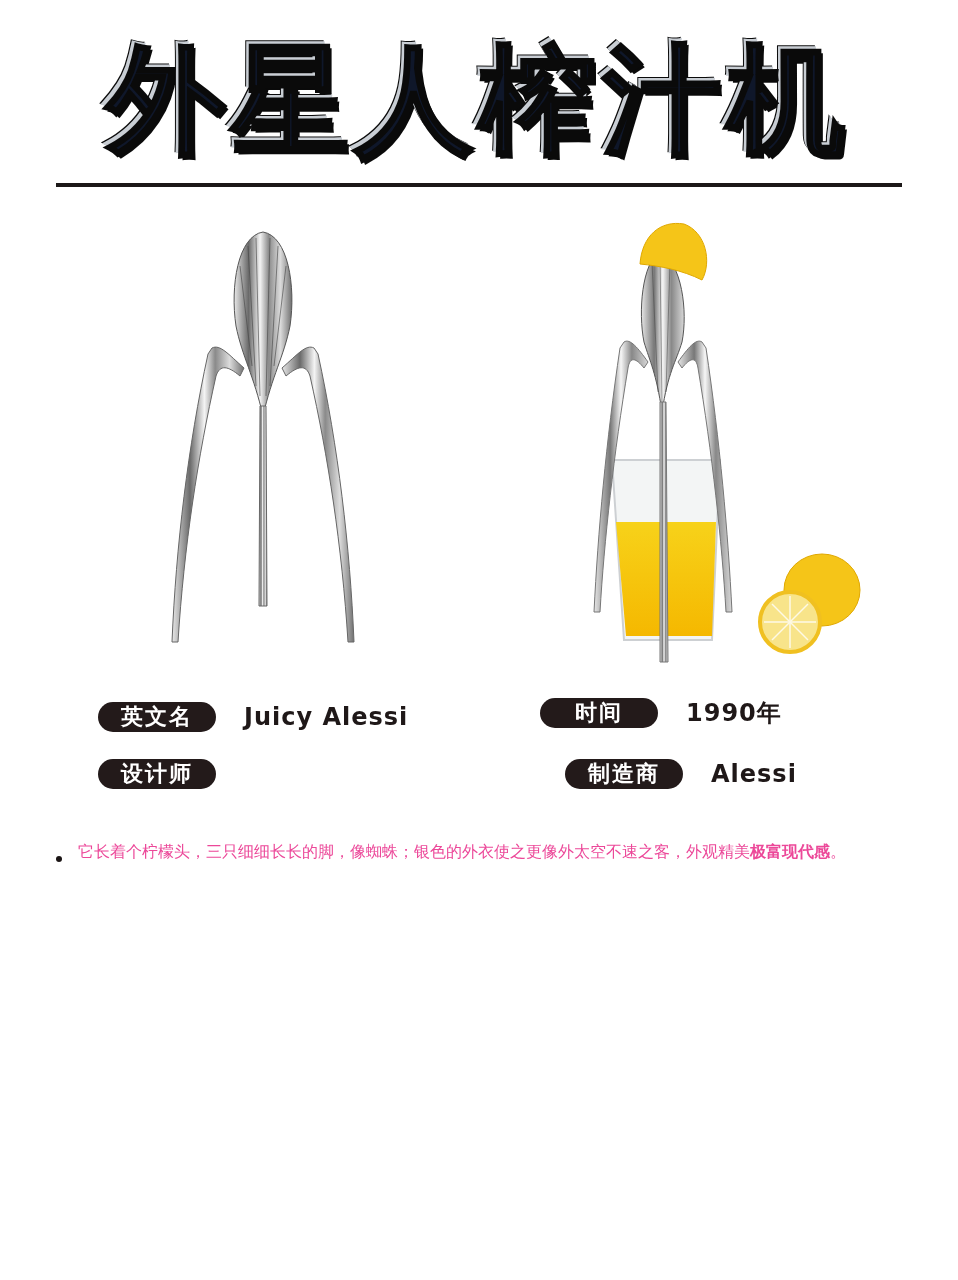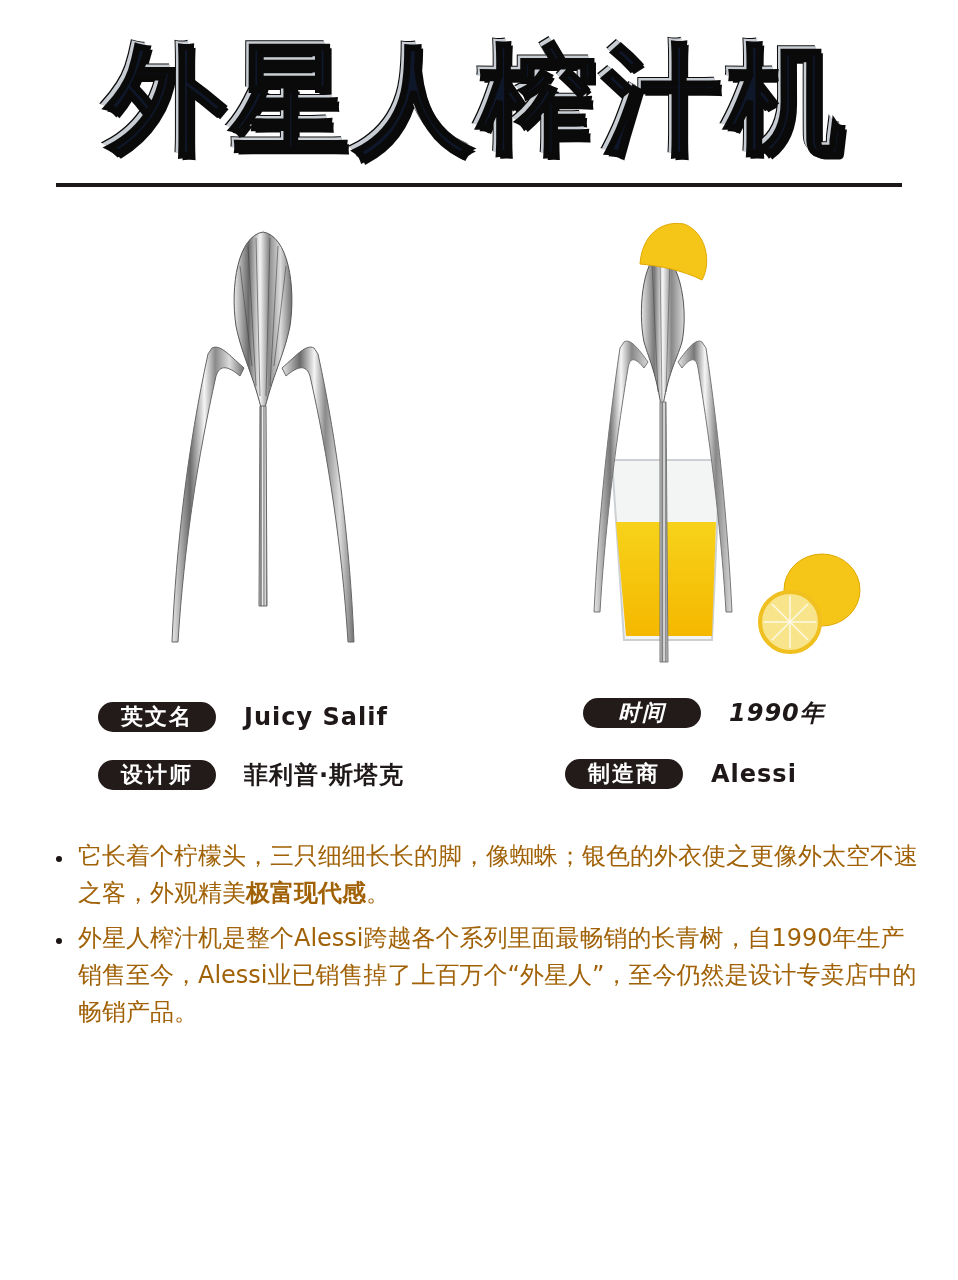--- a/index.html
+++ b/index.html
@@ -23,21 +23,21 @@
 
     .info { position: absolute; display: flex; align-items: center; }
     .pill {
       background: #231a1a; color: #ffffff; border-radius: 16px;
       height: 30px; width: 118px; display: flex; align-items: center; justify-content: center;
       font-size: 22px; font-weight: bold; letter-spacing: 2px;
     }
     .info-val { font-size: 24px; font-weight: bold; color: #1f1818; margin-left: 28px; letter-spacing: 1px; }
 
     .bullets { position: absolute; left: 52px; top: 838px; width: 870px; }
-    .bullet { position: relative; padding-left: 26px; font-size: 24px; line-height: 37px; color: #a16207; margin-bottom: 0; }
+    .bullet { position: relative; padding-left: 26px; font-size: 16px; line-height: 28px; color: #ec4899; margin-bottom: 0; }
     .bullet::before {
       content: ""; position: absolute; left: 4px; top: 18px; width: 6px; height: 6px; border-radius: 50%; background: #1a1414;
     }
     .bullet b { font-weight: bold; }
 
     .footer { position: absolute; left: 38px; top: 1294px; width: 876px; height: 20px; display: flex; align-items: center; }
     .footer-line { flex: 1; height: 5px; background: #1c1818; }
     .footer-text { font-size: 13px; font-weight: bold; padding: 0 20px; color: #1c1818; letter-spacing: 1px; }
   </style>
 </head>
@@ -112,37 +112,35 @@
   <g stroke="#ffffff" stroke-width="1.5" opacity="0.8">
     <line x1="200" y1="384" x2="200" y2="436"></line>
       <line x1="174" y1="410" x2="226" y2="410"></line>
     <line x1="182" y1="392" x2="218" y2="428"></line>
       <line x1="218" y1="392" x2="182" y2="428"></line>
   </g>
 </svg>
 
 <div class="info" style="left:98px; top:702px;">
   <span class="pill">英文名</span>
-  <span class="info-val">Juicy Salif</span>
+  <span class="info-val">Juicy Alessi</span>
 </div>
 <div class="info" style="left:98px; top:759px;">
   <span class="pill">设计师</span>
-  <span class="info-val">菲利普·斯塔克</span>
 </div>
-<div class="info" style="left:583px; top:697px;font-style:italic;">
+<div class="info" style="left:540px; top:697px;">
   <span class="pill">时间</span>
   <span class="info-val">1990年</span>
 </div>
 <div class="info" style="left:565px; top:759px;">
   <span class="pill">制造商</span>
   <span class="info-val">Alessi</span>
 </div>
 
 <div class="bullets">
   <p class="bullet" style="margin-bottom:8px;"><span>它长着个柠檬头，三只细细长长的脚，像蜘蛛；银色的外衣使之更像外太空不速之客，外观精美</span><b>极富现代感</b><span>。</span></p>
-  <p class="bullet"><span>外星人榨汁机是整个Alessi跨越各个系列里面最畅销的长青树，自1990年生产销售至今，Alessi业已销售掉了上百万个“外星人”，至今仍然是设计专卖店中的畅销产品。</span></p>
 </div>
 
 <div class="footer">
   <div class="footer-line"></div>
   <span class="footer-text">设计考研樱桃学姐</span>
   <div class="footer-line"></div>
 </div>
 
 </body></html>

